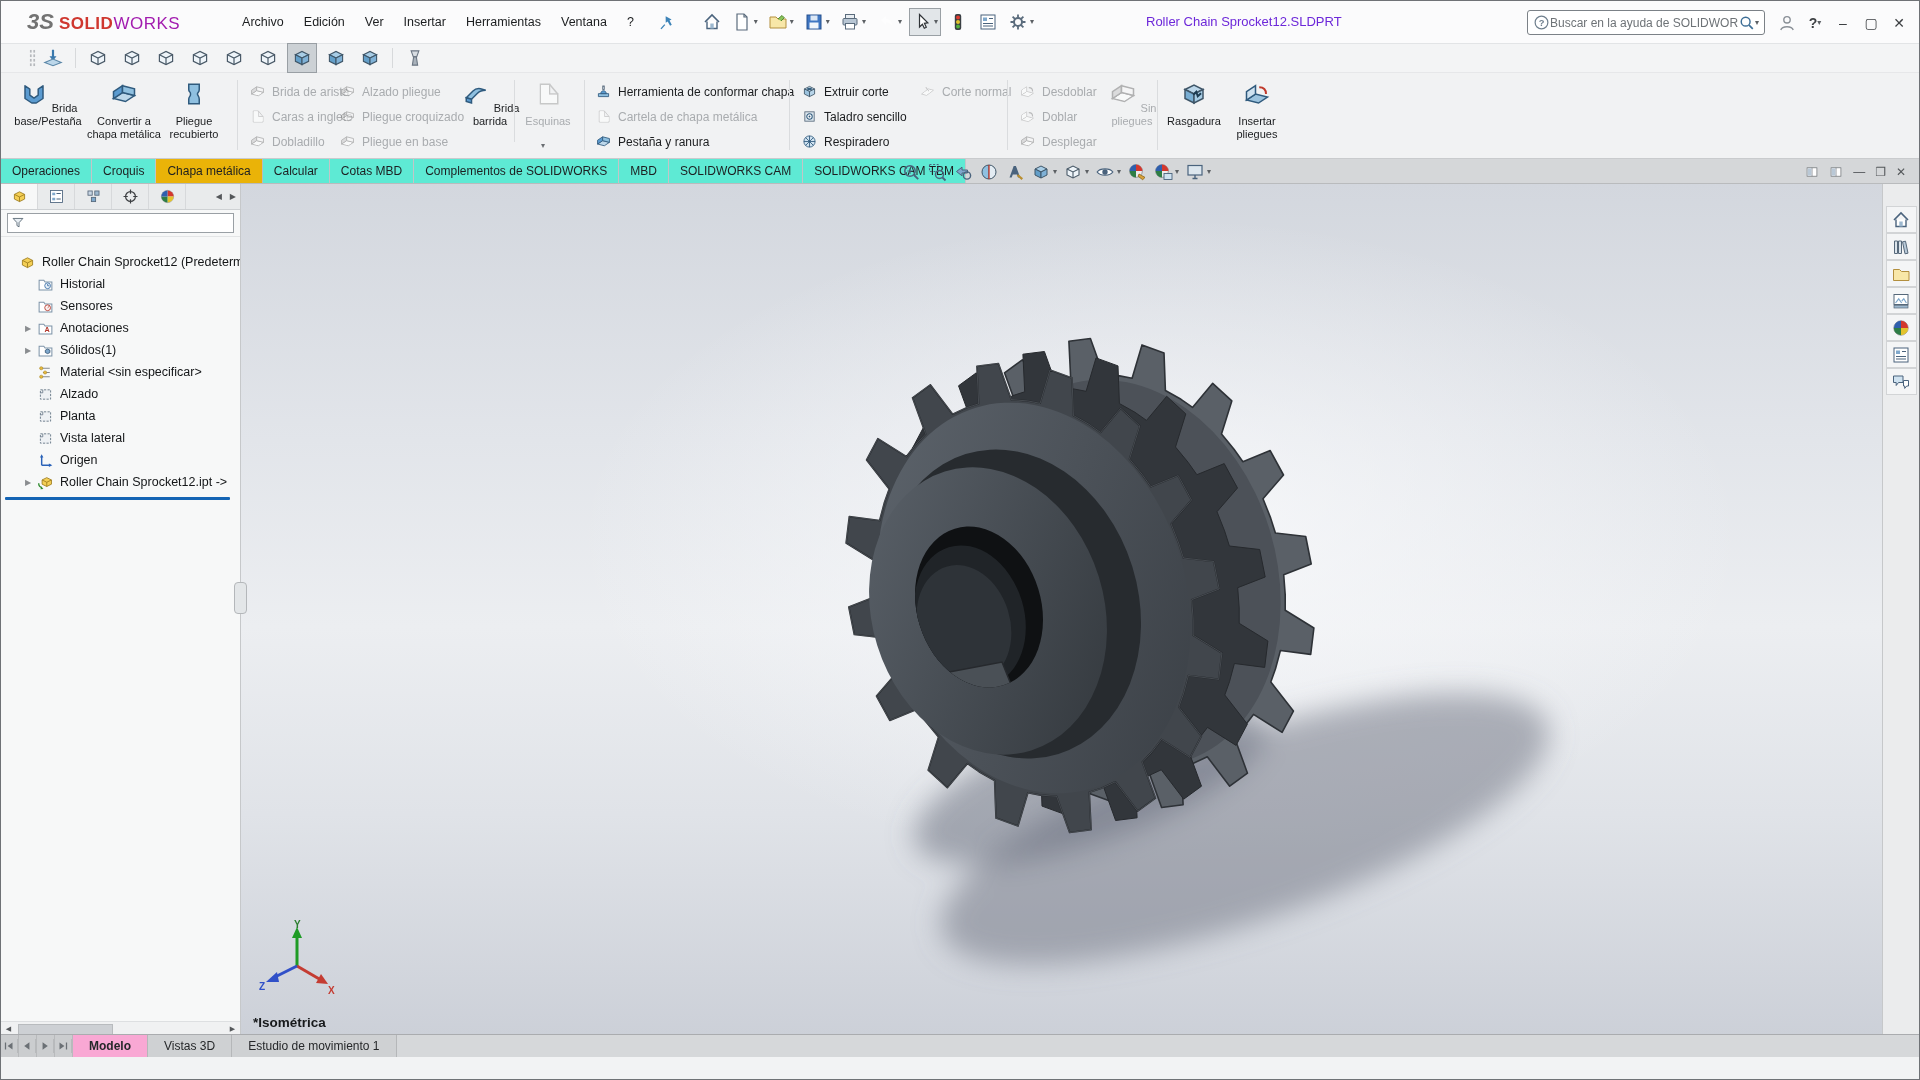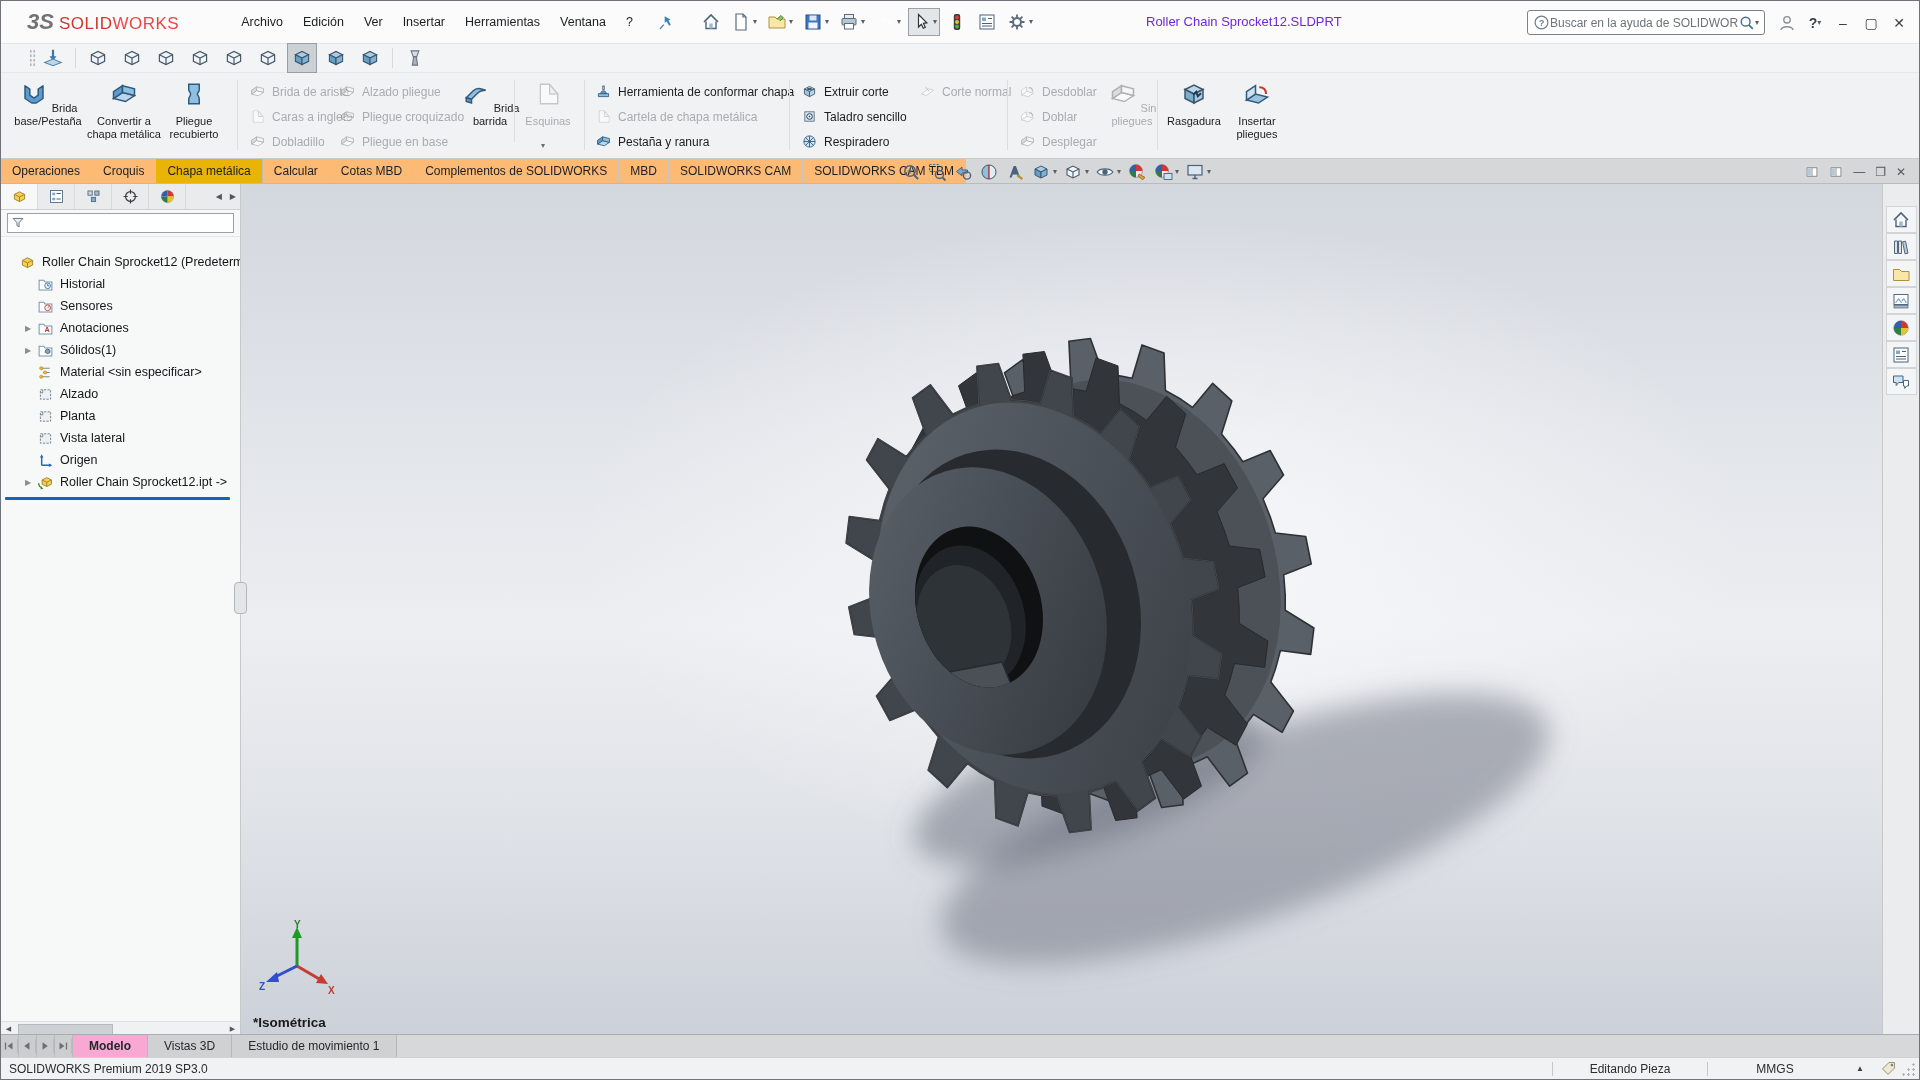--- a/index.html
+++ b/index.html
@@ -6,22 +6,22 @@
 body{width:1920px;height:1080px;background:#87898c;overflow:hidden}
 .app{position:relative;width:1920px;height:1080px;background:#f2f3f4;border:1px solid #6f7276;overflow:hidden}
 [data-icon]{display:inline-block}
 [data-icon] svg{width:100%;height:100%;display:block}
 .i14{width:14px;height:14px}.i17{width:17px;height:17px}.i20{width:20px;height:20px}.i22{width:22px;height:22px}.i30{width:30px;height:30px}
 .caret{font-size:8px;color:#5c6064;line-height:1}
 
 .tb{position:absolute;left:0;top:0;width:100%;height:43px;background:#fbfbfc;border-bottom:1px solid #e2e4e6;display:flex;align-items:center}
 .logo{display:flex;align-items:baseline;margin-left:26px;white-space:nowrap}
 .logo .mark{font-size:22px;font-weight:bold;font-style:italic;color:#737373;margin-right:5px}
-.logo .bold{font-size:17px;font-weight:normal;color:#cf372f;letter-spacing:.5px}
-.logo .light{font-size:17px;color:#ef4444;letter-spacing:.5px}
+.logo .bold{font-size:17px;font-weight:bold;color:#cf372f;letter-spacing:.5px}
+.logo .light{font-size:17px;color:#a21caf;letter-spacing:.5px}
 .menubar{display:flex;margin-left:52px}
 .menu-item{font-size:12.5px;color:#1c1e20;padding:6px 10px;cursor:default}
 .pin{margin-left:14px}
 .qat{display:flex;align-items:center;margin-left:22px}
 .qbtn{display:flex;align-items:center;padding:3px 2px;margin:0 2px;border:1px solid transparent}
 .qbtn.pressed{background:#e2e6e9;border-color:#9aa0a5}
 .qbtn .caret{margin-left:2px}
 .doctitle{position:absolute;left:1145px;top:13px;font-size:13px;color:#6d28d9}
 .search{position:absolute;left:1526px;top:9px;width:238px;height:25px;border:1px solid #7b8187;border-radius:3px;background:#fff;display:flex;align-items:center;padding:0 5px}
 .search input{border:0;outline:none;flex:1;font-size:12px;color:#444;min-width:0}
@@ -40,21 +40,21 @@
 .bigbtn{position:absolute;top:4px;width:74px;text-align:center;font-size:11px;line-height:13px;color:#1b1d1f}
 .bigbtn .bic{margin:2px auto 3px auto}
 .scol{position:absolute;top:6px}
 .sitem{display:flex;align-items:center;height:25px;font-size:12px;color:#1b1d1f;white-space:nowrap}
 .sitem [data-icon]{margin-right:6px}
 .dis{color:#a9acaf!important}
 .dis [data-icon]{filter:grayscale(1) brightness(1.35) opacity(.5)}
 .flyout{position:absolute;font-size:8px;color:#6a6e72}
 
 .tabrow{position:absolute;left:0;top:158px;width:100%;height:25px;background:#d5d7d9;border-bottom:1px solid #b9bbbd;display:flex;align-items:stretch}
-.ctab{display:flex;align-items:center;padding:0 11px;font-size:12px;color:#1d1f21;background:#fdba74;border-right:1px solid #c3c5c7}
+.ctab{display:flex;align-items:center;padding:0 11px;font-size:12px;color:#1d1f21;background:#5eead4;border-right:1px solid #c3c5c7}
 .ctab.active{background:#eab308;border-right-color:#b9bbbd}
 .headsup{position:absolute;left:897px;top:0;height:25px;display:flex;align-items:center}
 .hbtn{display:flex;align-items:center;margin:0 3px}
 .hbtn .caret{margin-left:2px}
 .docwin{position:absolute;right:8px;top:0;height:25px;display:flex;align-items:center;color:#54575a}
 .docwin span{margin:0 5px;font-size:12px}
 
 .main{position:absolute;left:0;top:183px;width:100%;height:852px;display:flex}
 .fmgr{position:relative;width:240px;background:#f7f8f8;border-right:1px solid #c6c8ca;flex:none}
 .fm-tabs{height:26px;display:flex;background:#e9ebec;border-bottom:1px solid #ced1d3;align-items:stretch}
@@ -1069,31 +1069,14 @@
               <path d="M5 5l7 5-7 5z" fill="#6b7075"></path>
             </svg>
           </span>
         </span>
     </div>
     <span class="mtab active">Modelo</span>
     <span class="mtab">Vistas 3D</span>
     <span class="mtab">Estudio de movimiento 1</span>
   </div>
 
-  <div class="sb">
-    <span class="sb-app">SOLIDWORKS Premium 2019 SP3.0</span>
-    <div class="sb-right">
-      <span class="sb-sep"></span>
-      <span class="sb-mode">Editando Pieza</span>
-      <span class="sb-sep"></span>
-      <span class="sb-units">MMGS</span>
-      <span class="sb-caret">▲</span>
-      <span class="i17" data-icon="tag">
-          <svg viewBox="0 0 20 20">
-            <path d="M3 10.5 L10.5 3 h6.5 v6.5 L9.5 17z" fill="#efe9d8" stroke="#8a7f5c"></path>
-            <circle cx="14" cy="6" r="1.5" fill="#8a7f5c"></circle>
-          </svg>
-        </span>
-      <span class="sb-grip"></span>
-    </div>
-  </div>
 
 </div>
 
 </body></html>

